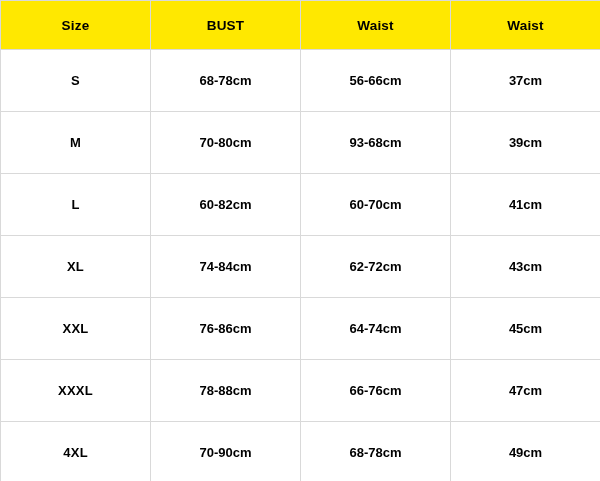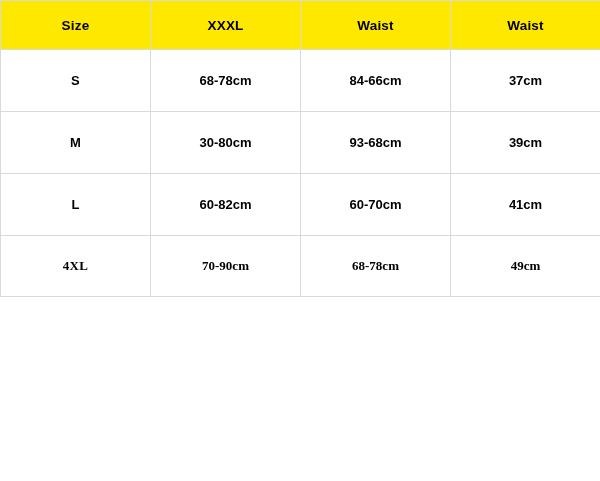--- a/index.html
+++ b/index.html
@@ -44,63 +44,80 @@
     background: #ffe800;
     font-size: 13.5px;
     letter-spacing: 0.2px;
   }
   table.size-chart tbody td {
     height: 61px;
     background: #ffffff;
   }
   table.size-chart tbody tr:last-child td {
     height: 60px;
-    font-family: Liberation Serif, serif;
   }
   table.size-chart tbody td.size-cell {
     letter-spacing: 0.3px;
   }
 </style>
 </head>
 <body>
 
 <div id="size-chart-wrap">
   <table class="size-chart">
     <colgroup>
       <col class="c0">
       <col class="c1">
       <col class="c2">
       <col class="c3">
     </colgroup>
     <thead>
       <tr>
         <th>Size</th>
-        <th>XXXL</th>
+        <th>BUST</th>
         <th>Waist</th>
         <th>Waist</th>
       </tr>
     </thead>
     <tbody>
       <tr>
         <td class="size-cell">S</td>
         <td>68-78cm</td>
-        <td>84-66cm</td>
+        <td>56-66cm</td>
         <td>37cm</td>
       </tr>
       <tr>
         <td class="size-cell">M</td>
-        <td>30-80cm</td>
+        <td>70-80cm</td>
         <td>93-68cm</td>
         <td>39cm</td>
       </tr>
       <tr>
         <td class="size-cell">L</td>
         <td>60-82cm</td>
         <td>60-70cm</td>
         <td>41cm</td>
+      </tr>
+      <tr>
+        <td class="size-cell">XL</td>
+        <td>74-84cm</td>
+        <td>62-72cm</td>
+        <td>43cm</td>
+      </tr>
+      <tr>
+        <td class="size-cell">XXL</td>
+        <td>76-86cm</td>
+        <td>64-74cm</td>
+        <td>45cm</td>
+      </tr>
+      <tr>
+        <td class="size-cell">XXXL</td>
+        <td>78-88cm</td>
+        <td>66-76cm</td>
+        <td>47cm</td>
       </tr>
       <tr>
         <td class="size-cell">4XL</td>
         <td>70-90cm</td>
         <td>68-78cm</td>
         <td>49cm</td>
       </tr>
     </tbody>
   </table>
 </div>

